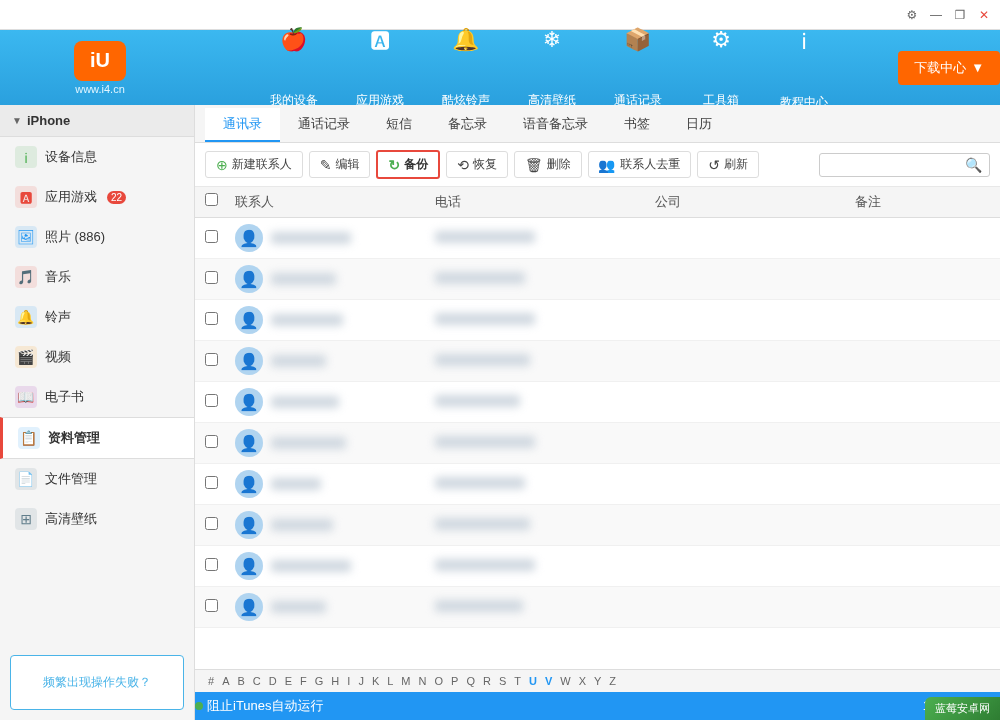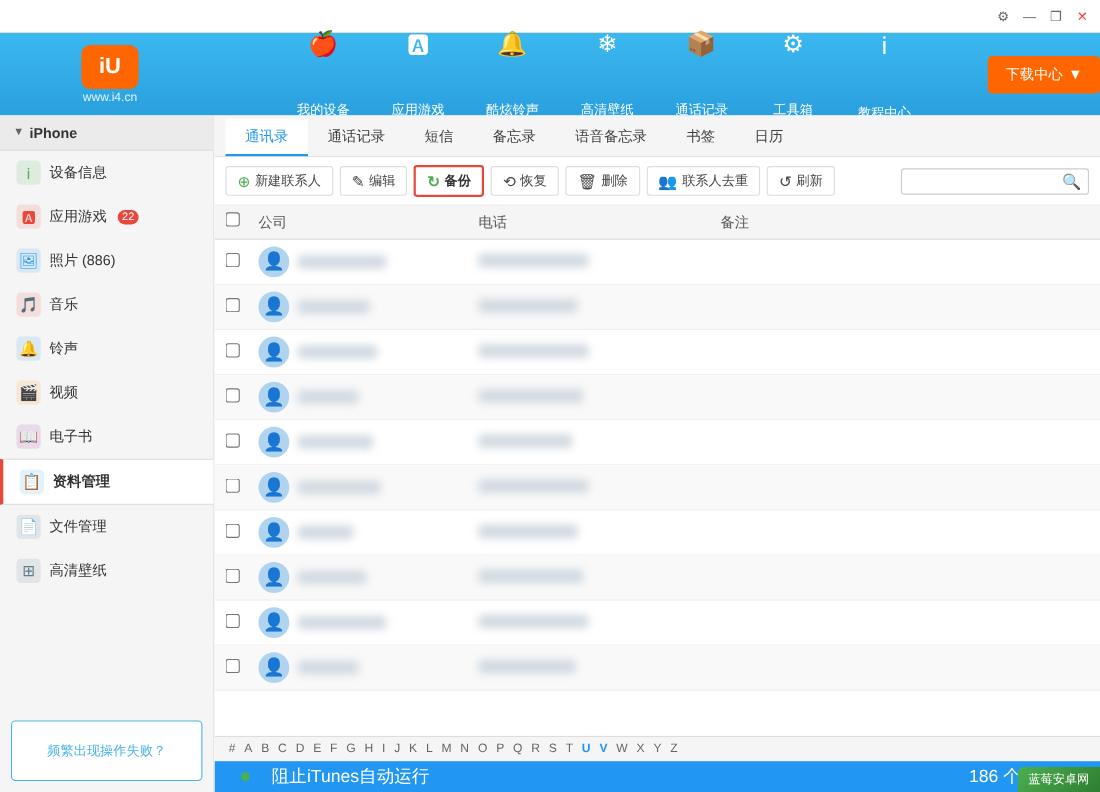--- a/index.html
+++ b/index.html
@@ -274,24 +274,24 @@
       cursor: pointer;
     }
     .alpha-letter.highlight { color: #2196f3; font-weight: bold; }
 
     
     .status-bar {
       height: 28px;
       background: #2196f3;
       display: flex;
       align-items: center;
-      padding: 0 24px;
+      padding: 0 0;
       color: #fff;
-      font-size: 16px;
-      gap: 20px;
+      font-size: 13px;
+      gap: 4px;
     }
     .status-dot { width: 8px; height: 8px; background: #4caf50; border-radius: 50%; }
 
     
     .table-body::-webkit-scrollbar { width: 6px; }
     .table-body::-webkit-scrollbar-track { background: #f0f0f0; }
     .table-body::-webkit-scrollbar-thumb { background: #ccc; border-radius: 3px; }
 
     
     .corner-badge {
@@ -460,22 +460,23 @@
         <input class="search-input" type="text" placeholder="" style="">
         <span style="color:#aaa; font-size:14px;">🔍</span>
       </div>
     </div>
 
     <div class="table-area">
       <div class="table-header">
         <div class="table-header-cell">
           <input type="checkbox" style="">
         </div>
+        <div class="table-header-cell">联系人</div>
+        <div class="table-header-cell">电话</div>
         <div class="table-header-cell">公司</div>
-        <div class="table-header-cell">电话</div>
         <div class="table-header-cell">备注</div>
       </div>
       <div class="table-body" id="table-body">
           <div class="table-row">
     <div class="table-cell"><input type="checkbox" style=""></div>
     <div class="table-cell">
       <div class="contact-name-cell">
         <div class="contact-avatar">👤</div>
         <span class="blurred-text" style="width:80px; filter:blur(4px);"></span>
       </div>

